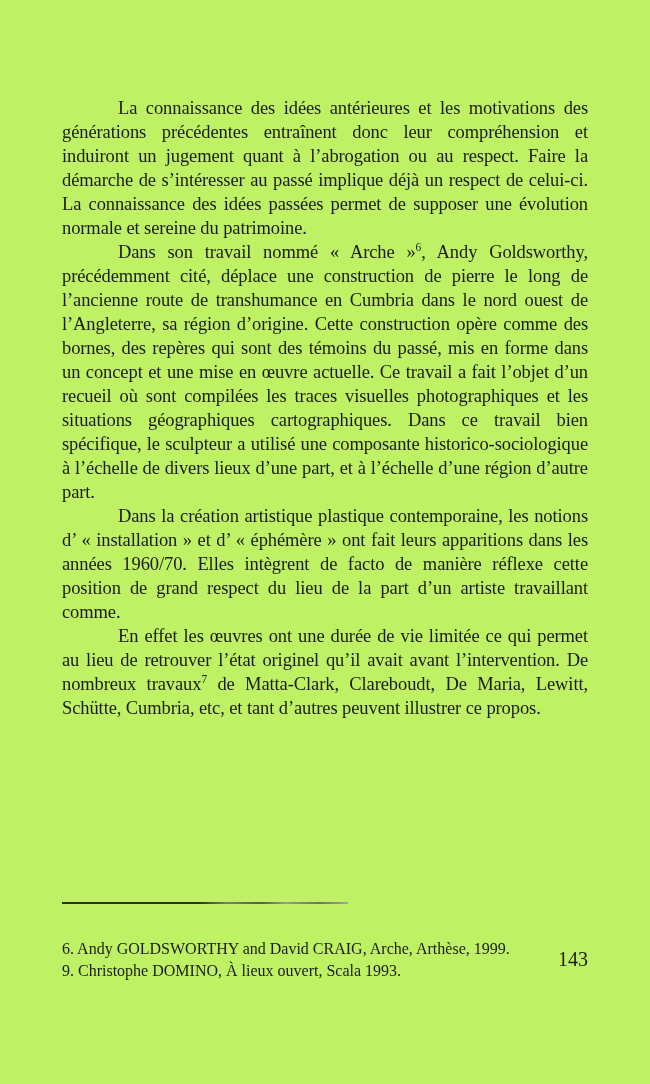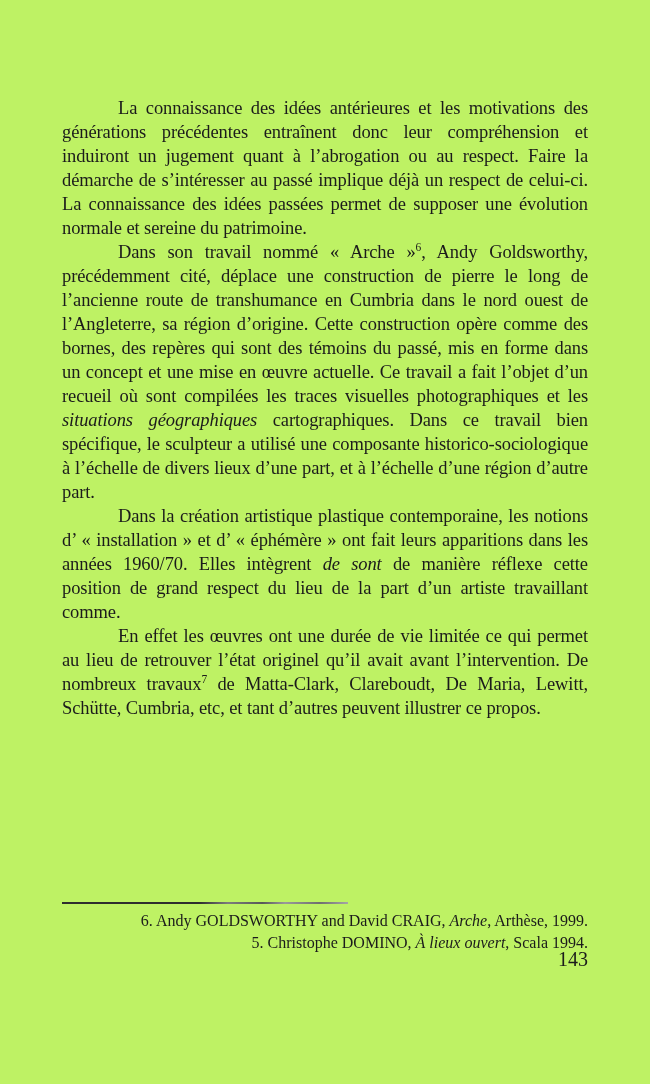--- a/index.html
+++ b/index.html
@@ -31,39 +31,38 @@
     margin: 0;
     text-indent: 56px;
   }
   .text-block p .seg-sup,
   .footnotes .seg-sup {
     font-size: 0.62em;
     vertical-align: super;
     line-height: 0;
   }
   .seg-italic {
-    font-style: italic;
   }
   .footnote-separator {
     position: absolute;
     left: 62px;
     top: 902px;
     width: 286px;
     height: 2px;
     background: linear-gradient(to right,
       #2e2e2e 0%, #2e2e2e 48%, #7d7d7d 58%, #585858 70%, #9a9a9a 78%, #6f6f6f 90%, #a5a5a5 100%);
   }
   .footnotes {
     position: absolute;
     left: 62px;
-    top: 910px;
+    top: 938px;
     width: 526px;
     font-size: 16px;
     line-height: 22px;
-    text-align: right;
+    text-align: left;
   }
   .footnotes .footnote {
     margin: 0;
   }
   .page-number {
     position: absolute;
     right: 62px;
     top: 946px;
     font-size: 20px;
     line-height: 26px;
@@ -71,26 +70,26 @@
   }
 </style>
 </head>
 <body>
 
 <div class="page">
 
   <div class="text-block" id="paragraphs">
       <p><span>La connaissance des idées antérieures et les motivations des générations précédentes entraînent donc leur compréhension et induiront un jugement quant à l’abrogation ou au respect. Faire la démarche de s’intéresser au passé implique déjà un respect de celui-ci. La connaissance des idées passées permet de supposer une évolution normale et sereine du patrimoine.</span></p>
       <p><span>Dans son travail nommé « Arche »</span><span class="seg-sup">6</span><span>, Andy Goldsworthy, précédemment cité, déplace une construction de pierre le long de l’ancienne route de transhumance en Cumbria dans le nord ouest de l’Angleterre, sa région d’origine. Cette construction opère comme des bornes, des repères qui sont des témoins du passé, mis en forme dans un concept et une mise en œuvre actuelle. Ce travail a fait l’objet d’un recueil où sont compilées les traces visuelles photographiques et les </span><span class="seg-italic">situations géographiques</span><span> cartographiques. Dans ce travail bien spécifique, le sculpteur a utilisé une composante historico-sociologique à l’échelle de divers lieux d’une part, et à l’échelle d’une région d’autre part.</span></p>
-      <p><span>Dans la création artistique plastique contemporaine, les notions d’ « installation » et d’ « éphémère » ont fait leurs apparitions dans les années 1960/70. Elles intègrent </span><span class="seg-italic">de sont</span><span> de manière réflexe cette position de grand respect du lieu de la part d’un artiste travaillant comme.</span></p>
+      <p><span>Dans la création artistique plastique contemporaine, les notions d’ « installation » et d’ « éphémère » ont fait leurs apparitions dans les années 1960/70. Elles intègrent </span><span class="seg-italic">de facto</span><span> de manière réflexe cette position de grand respect du lieu de la part d’un artiste travaillant comme.</span></p>
       <p><span>En effet les œuvres ont une durée de vie limitée ce qui permet au lieu de retrouver l’état originel qu’il avait avant l’intervention. De nombreux travaux</span><span class="seg-sup">7</span><span> de Matta-Clark, Clareboudt, De Maria, Lewitt, Schütte, Cumbria, etc, et tant d’autres peuvent illustrer ce propos.</span></p>
     </div>
 
   <div class="footnote-separator"></div>
 
   <div class="footnotes" id="footnotes">
       <p class="footnote"><span>6. Andy GOLDSWORTHY and David CRAIG, </span><span class="seg-italic">Arche</span><span>, Arthèse, 1999.</span></p>
-      <p class="footnote"><span>5. Christophe DOMINO, </span><span class="seg-italic">À lieux ouvert</span><span>, Scala 1994.</span></p>
+      <p class="footnote"><span>9. Christophe DOMINO, </span><span class="seg-italic">À lieux ouvert</span><span>, Scala 1993.</span></p>
     </div>
 
   <div class="page-number">143</div>
 
 </div>
 
 </body></html>

